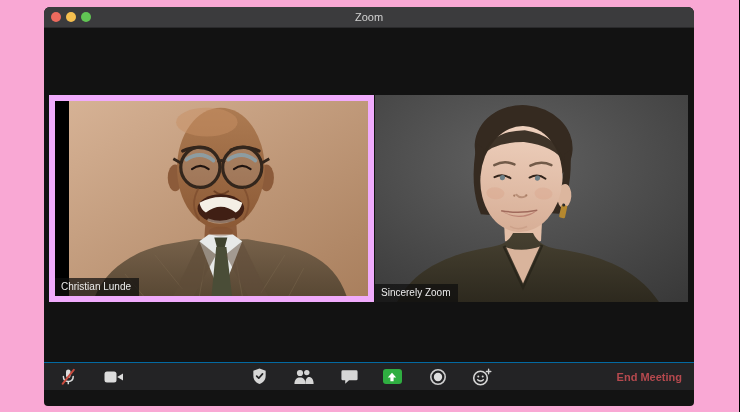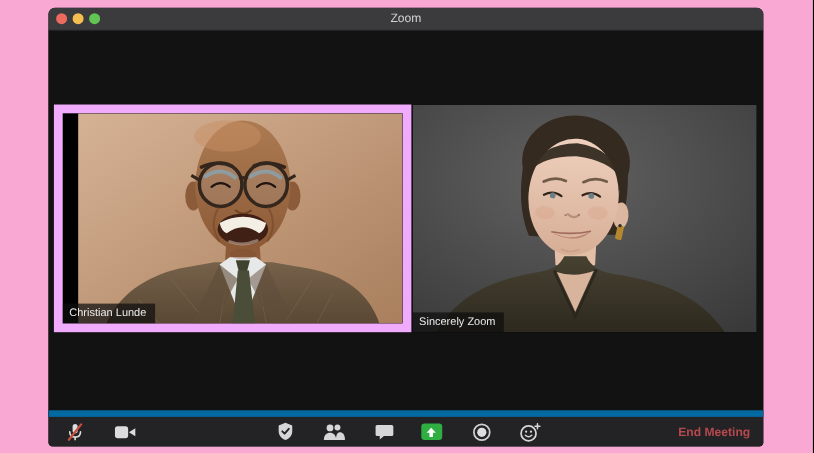--- a/index.html
+++ b/index.html
@@ -11,27 +11,27 @@
   .titlebar{position:absolute;top:0;left:0;right:0;height:20px;background:#3b3b3d;
             border-bottom:1px solid #2a2a2c;}
   .lights{position:absolute;left:7px;top:5px;display:flex;gap:5px;}
   .light{width:10px;height:10px;border-radius:50%;}
   .title{position:absolute;left:0;right:0;top:0;height:20px;line-height:20px;text-align:center;
          font-size:11px;color:#d2d2d2;}
   
   .content{position:absolute;top:21px;left:0;right:0;bottom:27px;background:#121212;}
   .tile{position:absolute;top:67px;height:207px;overflow:hidden;background:#000;}
   .tile svg{display:block;width:100%;height:100%;}
-  .tile-left{left:5px;width:325px;border:8px solid #f0abfc;box-sizing:border-box;padding-left:14px;}
+  .tile-left{left:5px;width:325px;border:6px solid #f0abfc;box-sizing:border-box;padding-left:14px;}
   .tile-right{left:331px;width:313px;}
   .name-label{position:absolute;left:0;bottom:0;background:rgba(14,14,14,0.72);color:#ebebeb;
               font-size:10px;line-height:12px;padding:3px 8px 3px 6px;white-space:nowrap;}
   
-  .toolbar{position:absolute;bottom:0;left:0;right:0;height:27px;background:#232325;
-           border-top:6px solid #0369a1;}
+  .toolbar{position:absolute;bottom:16px;left:0;right:0;height:27px;background:#232325;
+           border-top:1px solid #0369a1;}
   .tb-btn{position:absolute;top:0;width:34px;height:27px;display:flex;align-items:center;
           justify-content:center;background:none;border:none;padding:0;cursor:pointer;}
   .share-chip{width:19px;height:15px;border-radius:3px;background:#2fae41;display:flex;
               align-items:center;justify-content:center;}
   .end-meeting{position:absolute;right:12px;top:0;height:27px;display:flex;align-items:center;
                background:none;border:none;padding:0;cursor:pointer;color:#b5494e;
                font-size:11px;font-weight:700;font-family:"Liberation Sans",sans-serif;}
 </style>
 </head>
 <body>

